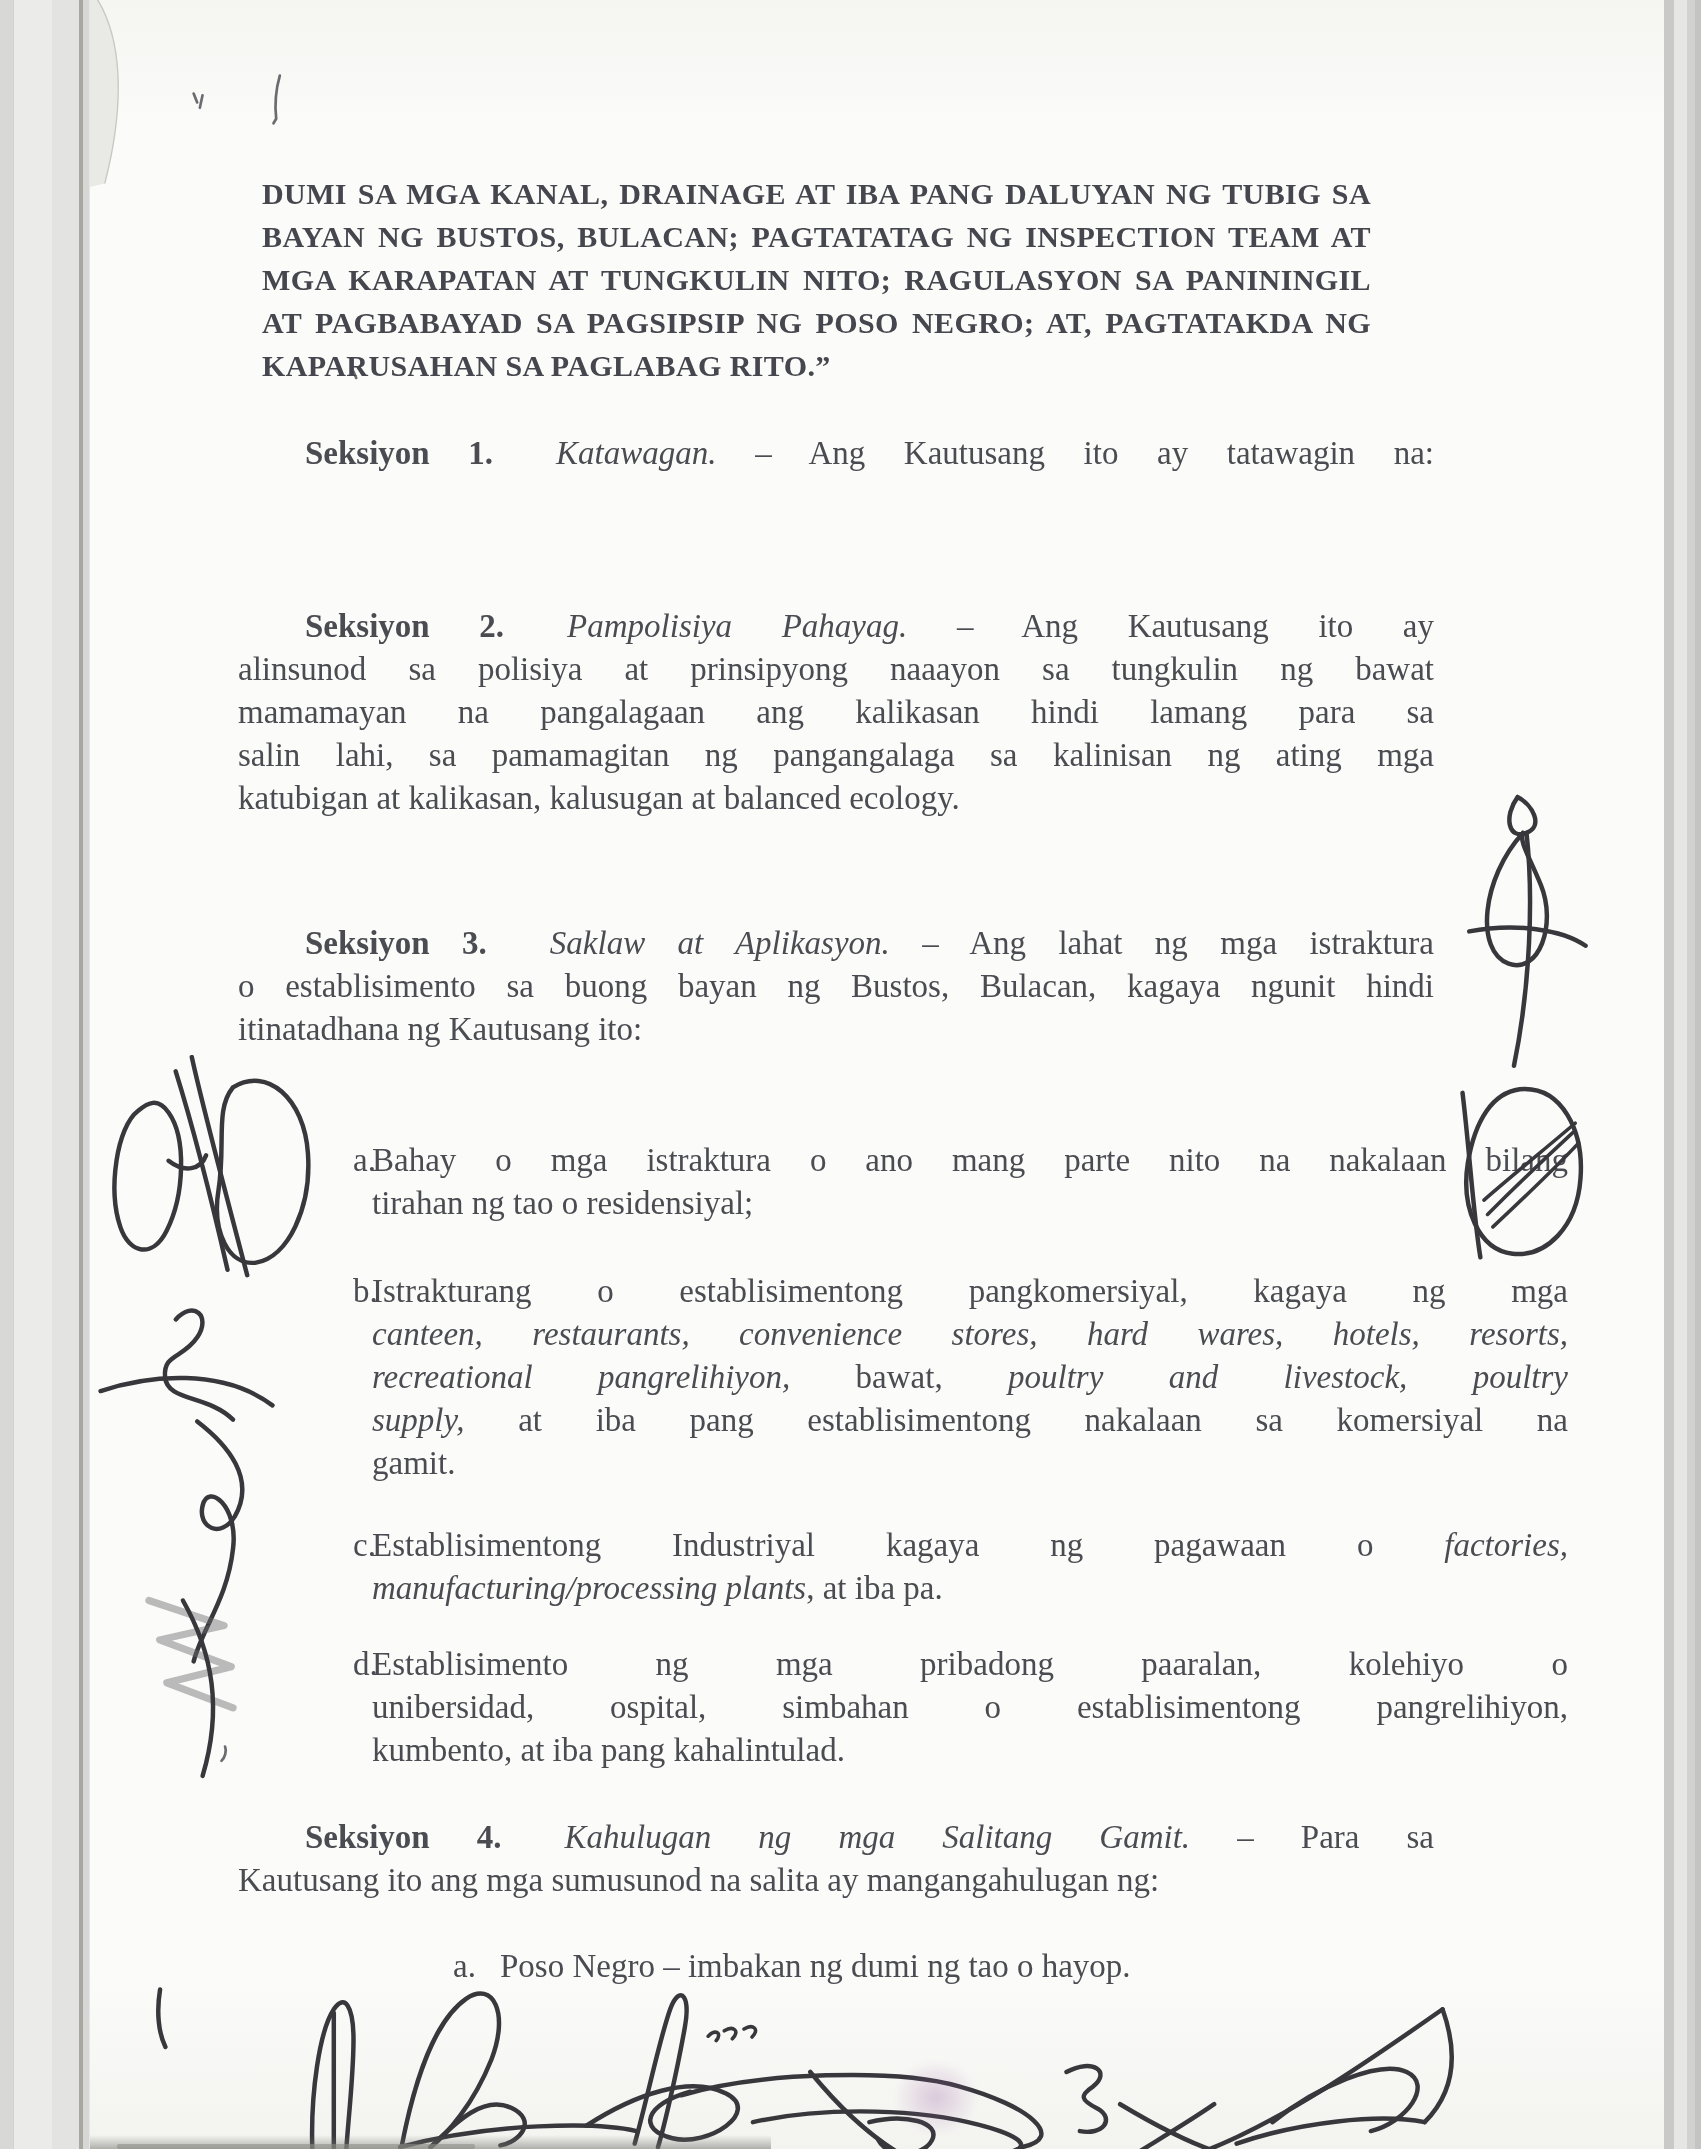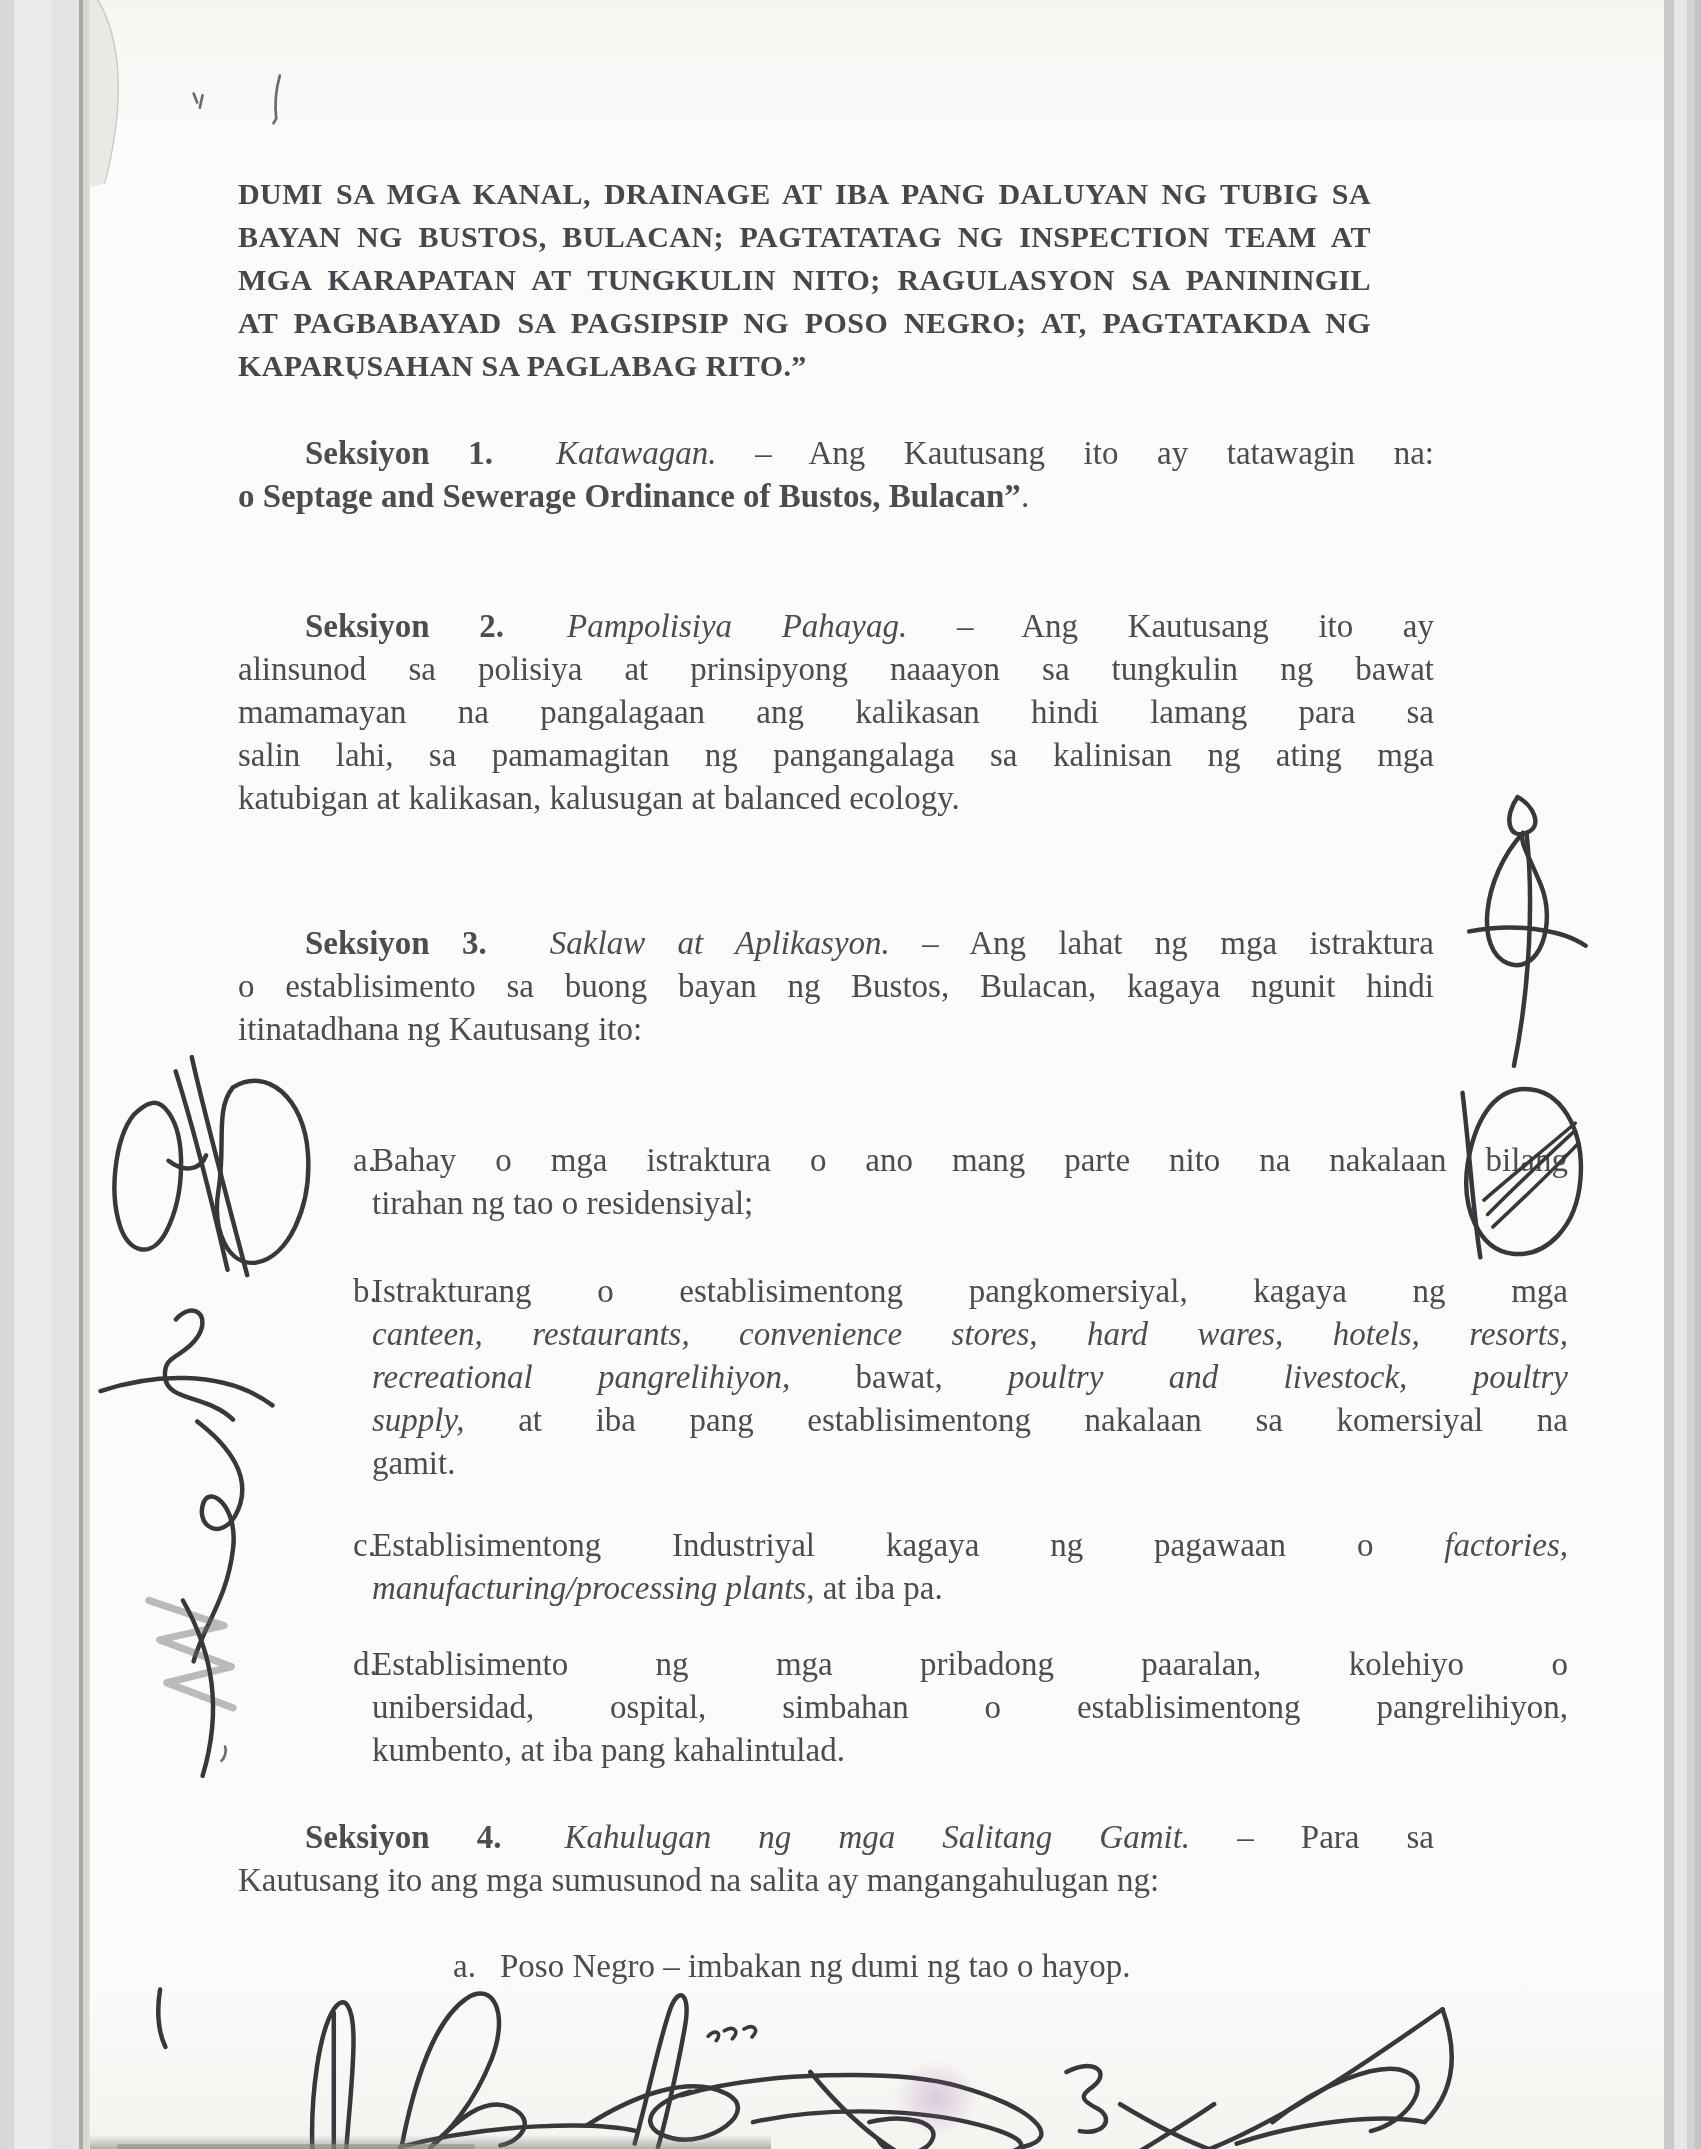--- a/index.html
+++ b/index.html
@@ -11,21 +11,21 @@
   .corner-svg{position:absolute;left:-3.6px;top:0;}
   
   .doc-block{position:absolute;left:148px;width:1196px;font-size:33px;line-height:43px;
     color:#4b4c52;}
   .doc-block .line{text-align:justify;text-align-last:auto;text-justify:inter-word;}
   .doc-block .line.jl{text-align-last:justify;}
   .doc-block .b{font-weight:bold;}
   .doc-block .i{font-style:italic;}
   .doc-block .gap{display:inline-block;}
   .title-block{width:1133px;color:#46474e;}
-  .title-block .line{font-weight:bold;font-size:30px;letter-spacing:0.4px;}
+  .title-block .line{font-weight:bold;font-size:30px;letter-spacing:0.4px;margin-left:24px;}
   .li{padding-left:134px;box-sizing:content-box;}
   .li .marker{position:absolute;left:115px;top:0;}
   .sub{padding-left:262px;}
   .sub .marker{position:absolute;left:215px;top:0;}
   .sig{position:absolute;}
   .sig path{fill:none;stroke:#37373c;stroke-width:5;stroke-linecap:round;stroke-linejoin:round;}
   .sig path.soft{stroke:#6a6a6e;stroke-width:8;opacity:.45;}
   .sig path.thin{stroke-width:4;}
   .speck path{fill:none;stroke:#6b6b70;stroke-width:3;stroke-linecap:round;}
   .stamp{position:absolute;left:788px;top:2046px;width:116px;height:103px;border-radius:50%;
@@ -74,21 +74,20 @@
         <div class="line jl"><span class="b">BAYAN NG BUSTOS, BULACAN; PAGTATATAG NG INSPECTION TEAM AT</span></div>
         <div class="line jl"><span class="b">MGA KARAPATAN AT TUNGKULIN NITO; RAGULASYON SA PANININGIL</span></div>
         <div class="line jl"><span class="b">AT PAGBABAYAD SA PAGSIPSIP NG POSO NEGRO; AT, PAGTATAKDA NG</span></div>
         <div class="line"><span class="b">KAPARUSAHAN SA PAGLABAG RITO.”</span></div>
       </div>
     </div>
 
   <div class="doc-block" style="top:432px">
       <div class="lines">
         <div class="line jl"><span class="gap" style="width: 67px;"></span><span class="b">Seksiyon 1.</span><span class="gap" style="width: 63px;"></span><span class="i">Katawagan.</span><span> – Ang Kautusang ito ay tatawagin na:</span></div>
-        <div class="line"><span class="b">o Septage and Sewerage Ordinance of Bustos, Bulacan”</span><span>.</span></div>
       </div>
     </div>
 
   <div class="doc-block" style="top:605px">
       <div class="lines">
         <div class="line jl"><span class="gap" style="width: 67px;"></span><span class="b">Seksiyon 2.</span><span class="gap" style="width: 63px;"></span><span class="i">Pampolisiya Pahayag.</span><span> – Ang Kautusang ito ay</span></div>
         <div class="line jl"><span>alinsunod sa polisiya at prinsipyong naaayon sa tungkulin ng bawat</span></div>
         <div class="line jl"><span>mamamayan na pangalagaan ang kalikasan hindi lamang para sa</span></div>
         <div class="line jl"><span>salin lahi, sa pamamagitan ng pangangalaga sa kalinisan ng ating mga</span></div>
         <div class="line"><span>katubigan at kalikasan, kalusugan at balanced ecology.</span></div>

